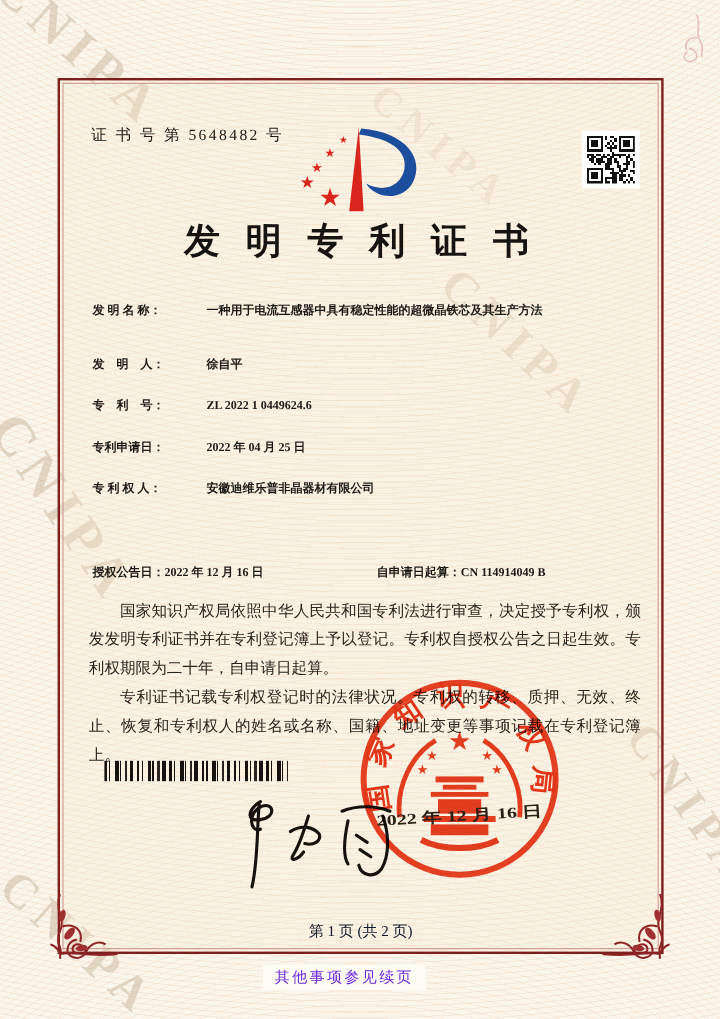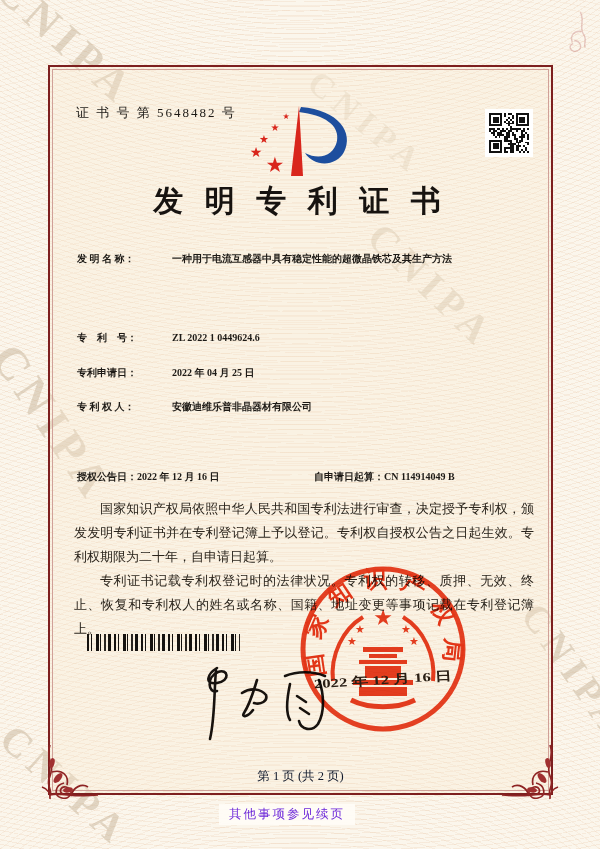--- a/index.html
+++ b/index.html
@@ -236,20 +236,23 @@
             <rect x="20" y="20" width="1" height="1"></rect>
           </g>
       </svg>
     </div>
 
     <div class="title">发 明 专 利 证 书</div>
 
     <div class="row r0">
       <span class="lbl">发 明 名 称：</span><span>一种用于电流互感器中具有稳定性能的超微晶铁芯及其生产方法</span>
     </div>
+    <div class="row r1">
+      <span class="lbl">发　明　人：</span><span>徐自平</span>
+    </div>
     <div class="row r2">
       <span class="lbl">专　利　号：</span><span>ZL 2022 1 0449624.6</span>
     </div>
     <div class="row r3">
       <span class="lbl">专利申请日：</span><span>2022 年 04 月 25 日</span>
     </div>
     <div class="row r4">
       <span class="lbl">专 利 权 人：</span><span>安徽迪维乐普非晶器材有限公司</span>
     </div>
     <div class="row r6">

